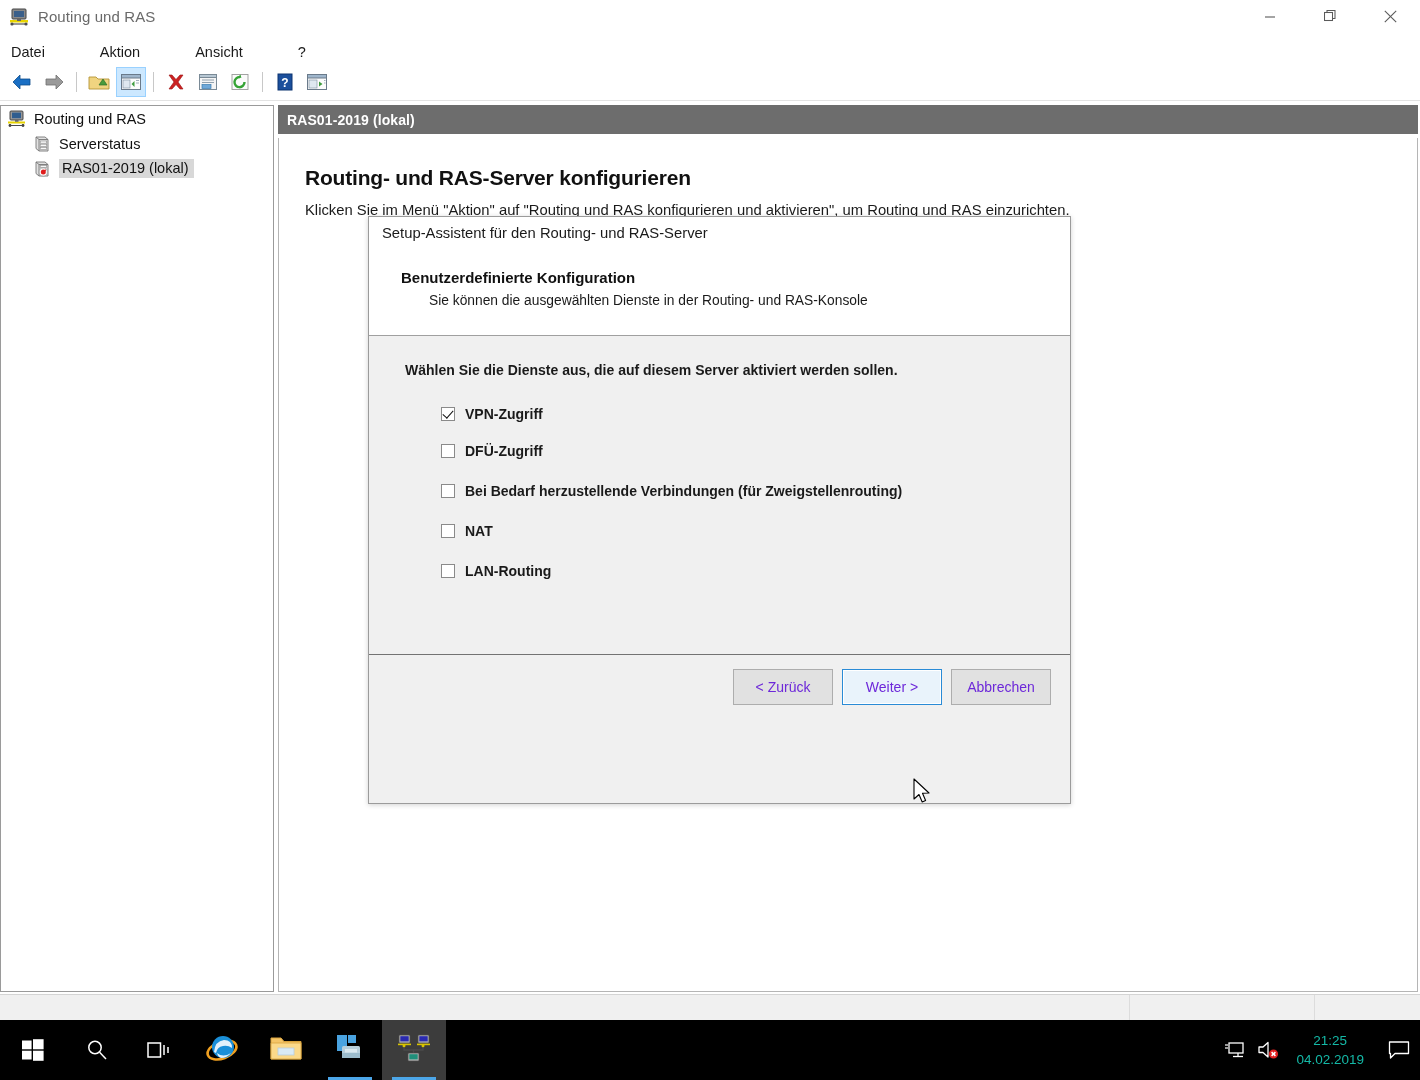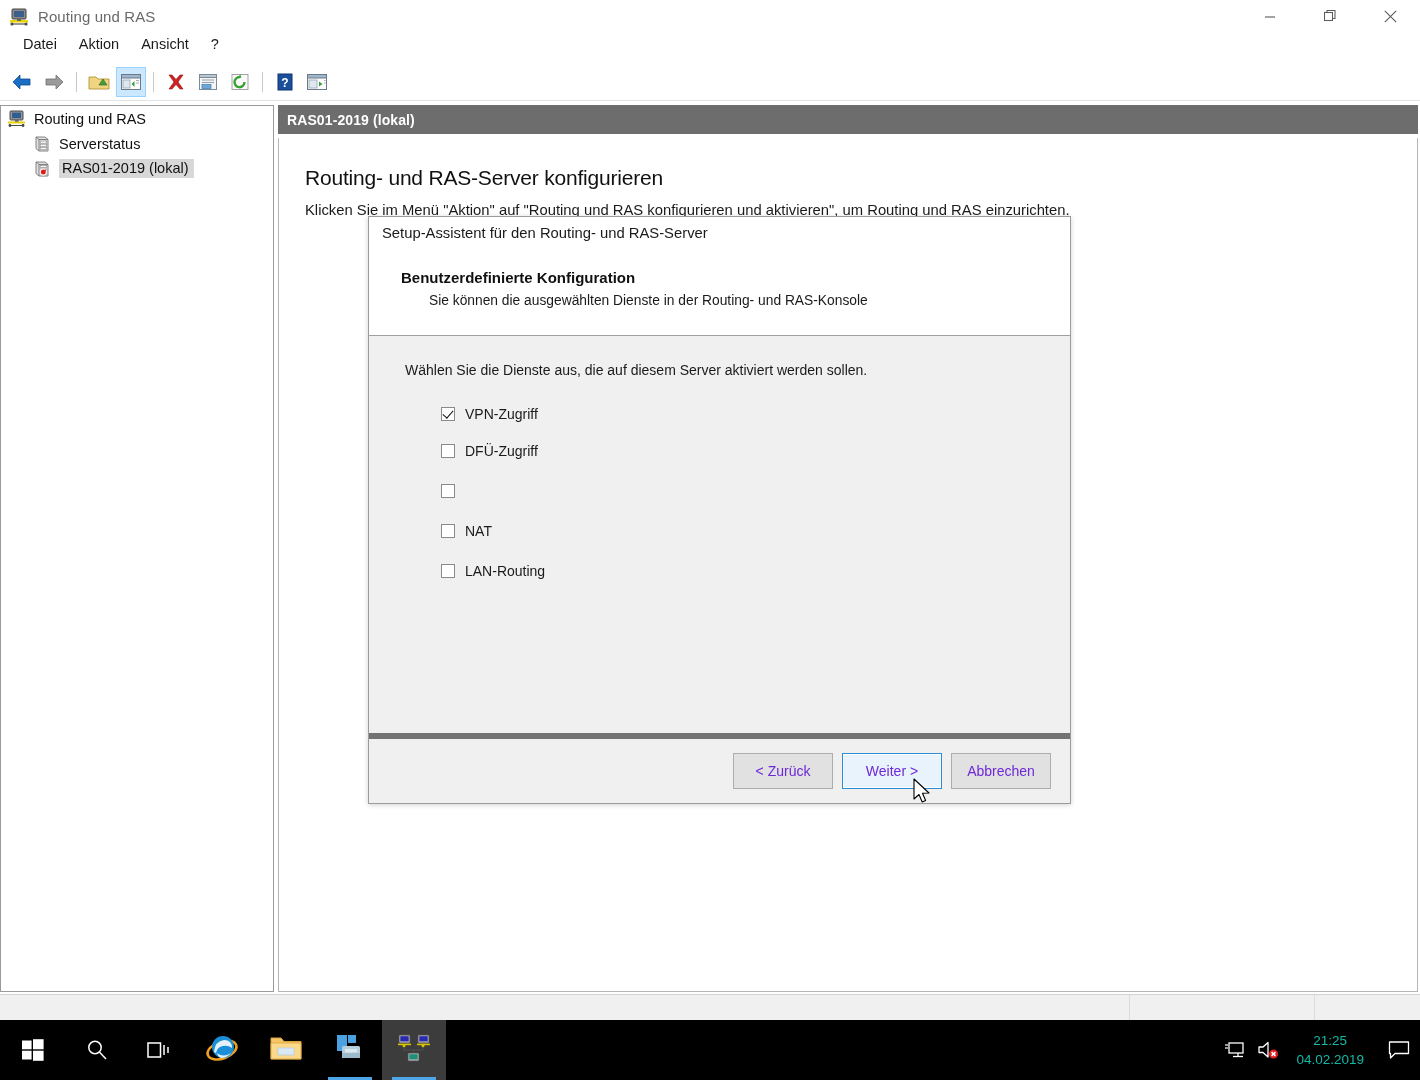--- a/index.html
+++ b/index.html
@@ -41,22 +41,22 @@
     display: flex; align-items: center; justify-content: center;
     color: #6a6a6a;
   }
   .winbtn svg { display: block; }
 
   
   .menubar {
     position: absolute; left: 0; top: 33px;
     width: 1420px; height: 30px;
     background: #ffffff;
-    display: flex; align-items: flex-start;
-    padding-left: 12px;
+    display: flex; align-items: flex-end;
+    gap: 33px;
   }
   .menu-item {
     font-size: 14.5px; color: #1a1a1a;
     padding: 3px 11px;
     white-space: nowrap;
   }
 
   
   .toolbar {
     position: absolute; left: 0; top: 63px;
@@ -136,21 +136,21 @@
   .pane-body {
     position: absolute; left: 0; top: 33px;
     width: 1140px; height: 854px;
     background: #ffffff;
     border: 1px solid #b5b5b5;
     border-top: none;
     overflow: hidden;
   }
   .pane-title {
     position: absolute; left: 26px; top: 28px;
-    font-size: 21px; font-weight: normal;
+    font-size: 21px; font-weight: bold;
     color: #111;
     letter-spacing: -0.2px;
   }
   .pane-sub {
     position: absolute; left: 26px; top: 64px;
     font-size: 14.8px; color: #1a1a1a;
     white-space: nowrap;
   }
 
   
@@ -193,23 +193,24 @@
     position: absolute; left: 32px; top: 52px;
     font-size: 15px; font-weight: bold; color: #111;
   }
   .dlg-stepdesc {
     position: absolute; left: 60px; top: 74px;
     font-size: 13.8px; color: #1a1a1a;
     line-height: 19px;
   }
   .dlg-body {
     position: relative;
-    height: 403px;
+    height: 319px;
     background: #f0f0f0;
-    border-bottom: 6px solid #737373;
+    border-bottom: 1px solid #737373;
+    font-weight: bold;
   }
   .dlg-prompt {
     position: absolute; left: 36px; top: 26px;
     font-size: 14px; color: #1a1a1a;
   }
   .chk-list {
     position: absolute; left: 72px; top: 55px;
     width: 600px;
   }
   .chk-row {
@@ -516,20 +517,21 @@
         <div class="chk-row">
           <span class="chk-box checked"></span>
           <span class="chk-label">VPN-Zugriff</span>
         </div>
         <div class="chk-row gap">
           <span class="chk-box"></span>
           <span class="chk-label">DFÜ-Zugriff</span>
         </div>
         <div class="chk-row gap">
           <span class="chk-box"></span>
+          <span class="chk-label">Bei Bedarf herzustellende Verbindungen (für Zweigstellenrouting)</span>
         </div>
         <div class="chk-row gap">
           <span class="chk-box"></span>
           <span class="chk-label">NAT</span>
         </div>
         <div class="chk-row">
           <span class="chk-box"></span>
           <span class="chk-label">LAN-Routing</span>
         </div>
       </div>

